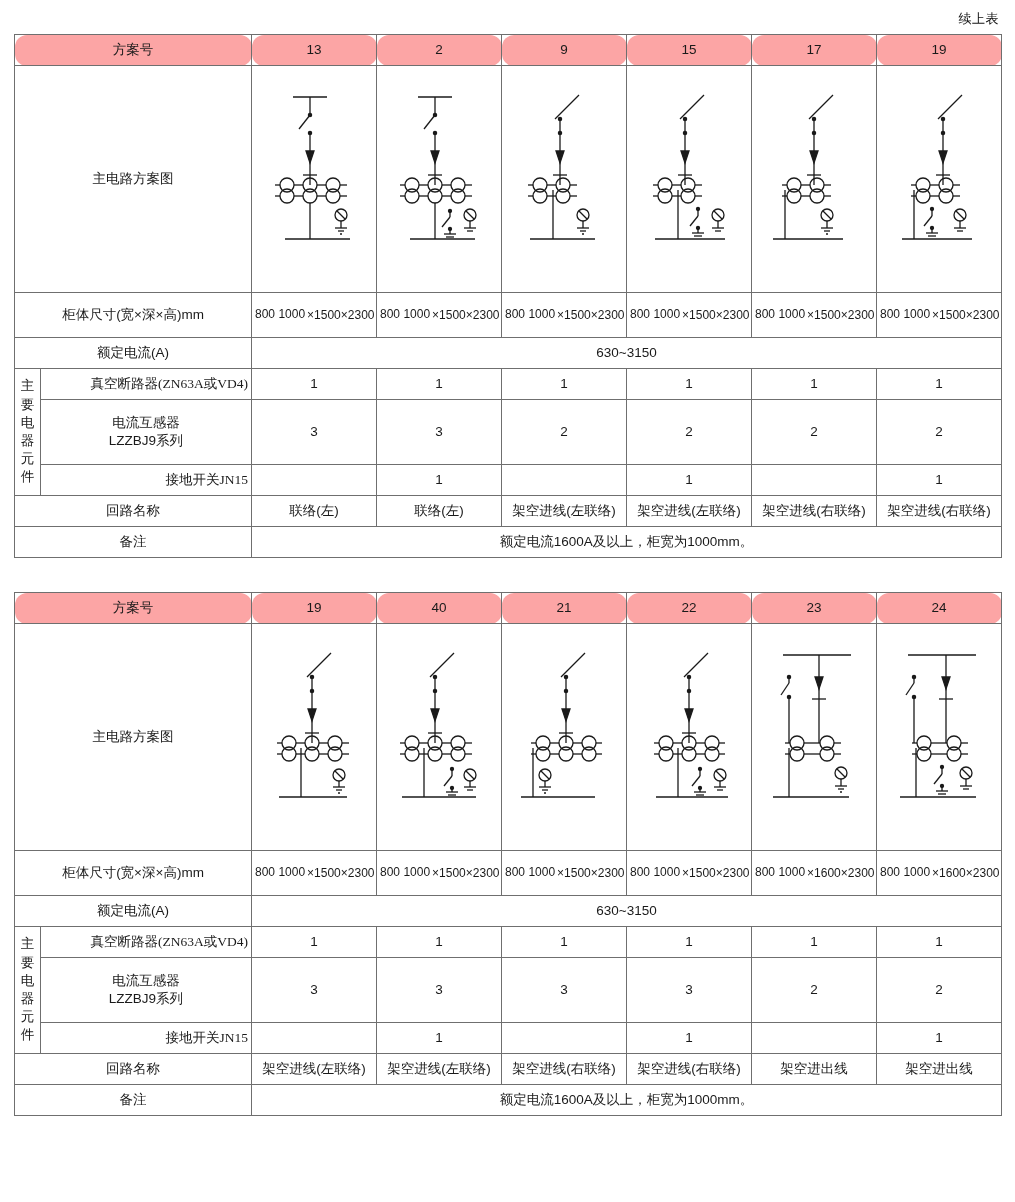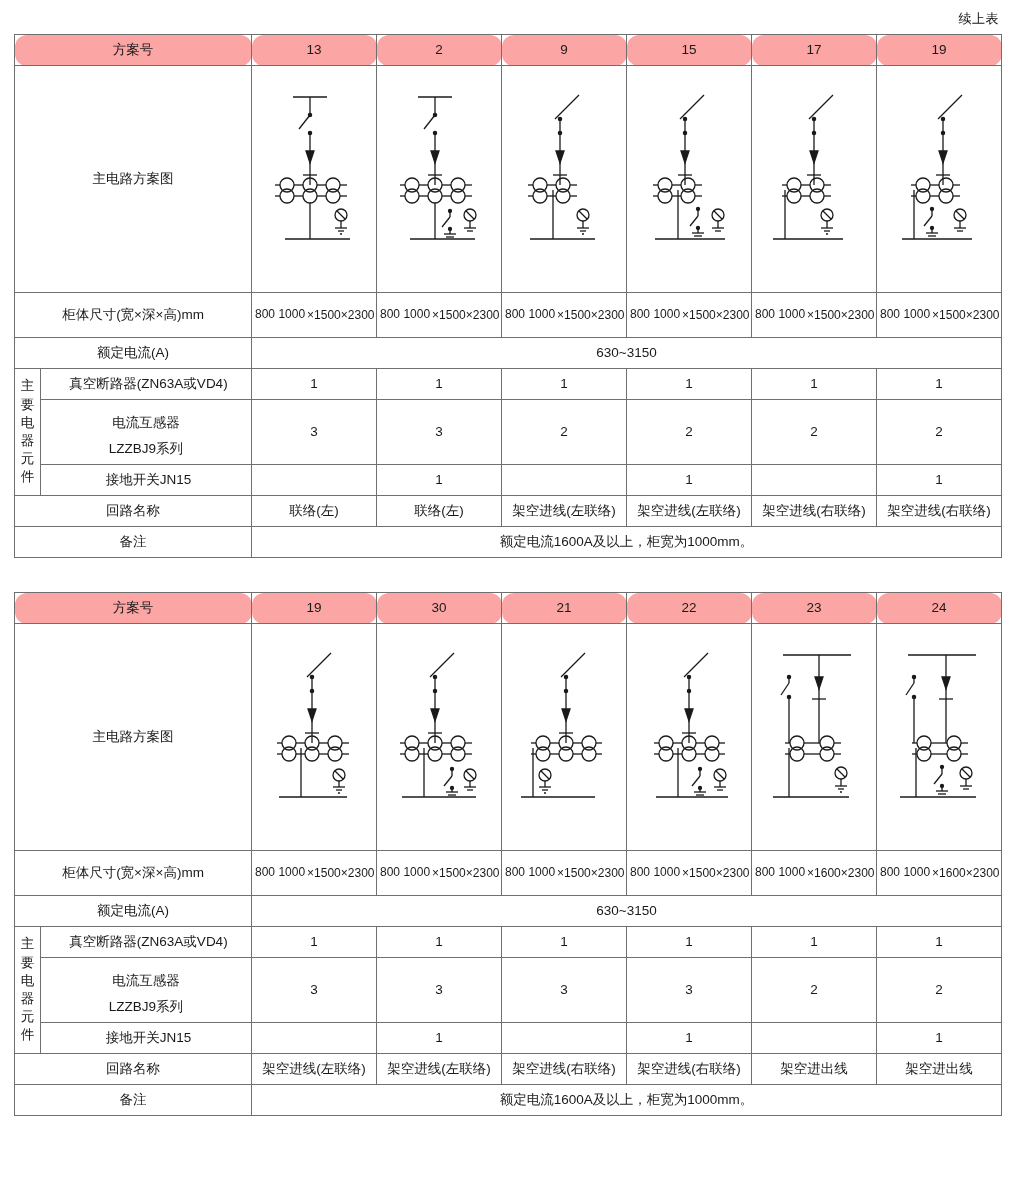--- a/index.html
+++ b/index.html
@@ -43,22 +43,23 @@
     background: #fca5a5;
     height: 26px;
     font-size: 14px;
     border-radius: 12px;
   }
   .row-label {
     text-align: center;
     margin-top: 45px;
   }
   .row-label.left {
-    text-align: center;
+    text-align: right;
     padding-left: 8px;
+    font-family: Liberation Serif, serif;
   }
   .vert-group {
     width: 26px;
     background: #ffffff;
     font-size: 13.5px;
     line-height: 1.18;
     padding: 2px 0;
   }
   .vert-group span {
     display: block;
@@ -82,21 +83,21 @@
     display: inline-block;
     vertical-align: middle;
     font-size: 12px;
     padding-left: 2px;
   }
   .two-line {
     line-height: 1.3;
     text-align: left;
     padding-left: 10px;
   }
-  .two-line span { display: block; margin-top: 8px; }
+  .two-line span { display: block; }
   .note-cell {
     text-align: center;
     font-size: 13.5px;
   }
   .svgwrap {
     display: block;
     margin: 0 auto;
   }
 </style>
 </head>
@@ -491,21 +492,21 @@
       <col style="width:125px">
       <col style="width:125px">
       <col style="width:125px">
       <col style="width:125px">
       <col style="width:125px">
     </colgroup>
     <tbody>
       <tr class="hdr-row">
         <td colspan="2">方案号</td>
         <td>19</td>
-        <td>30</td>
+        <td>40</td>
         <td>21</td>
         <td>22</td>
         <td>23</td>
         <td>24</td>
       </tr>
 
       <tr class="diagram-row">
         <td colspan="2">主电路方案图</td>
 
         <td>

